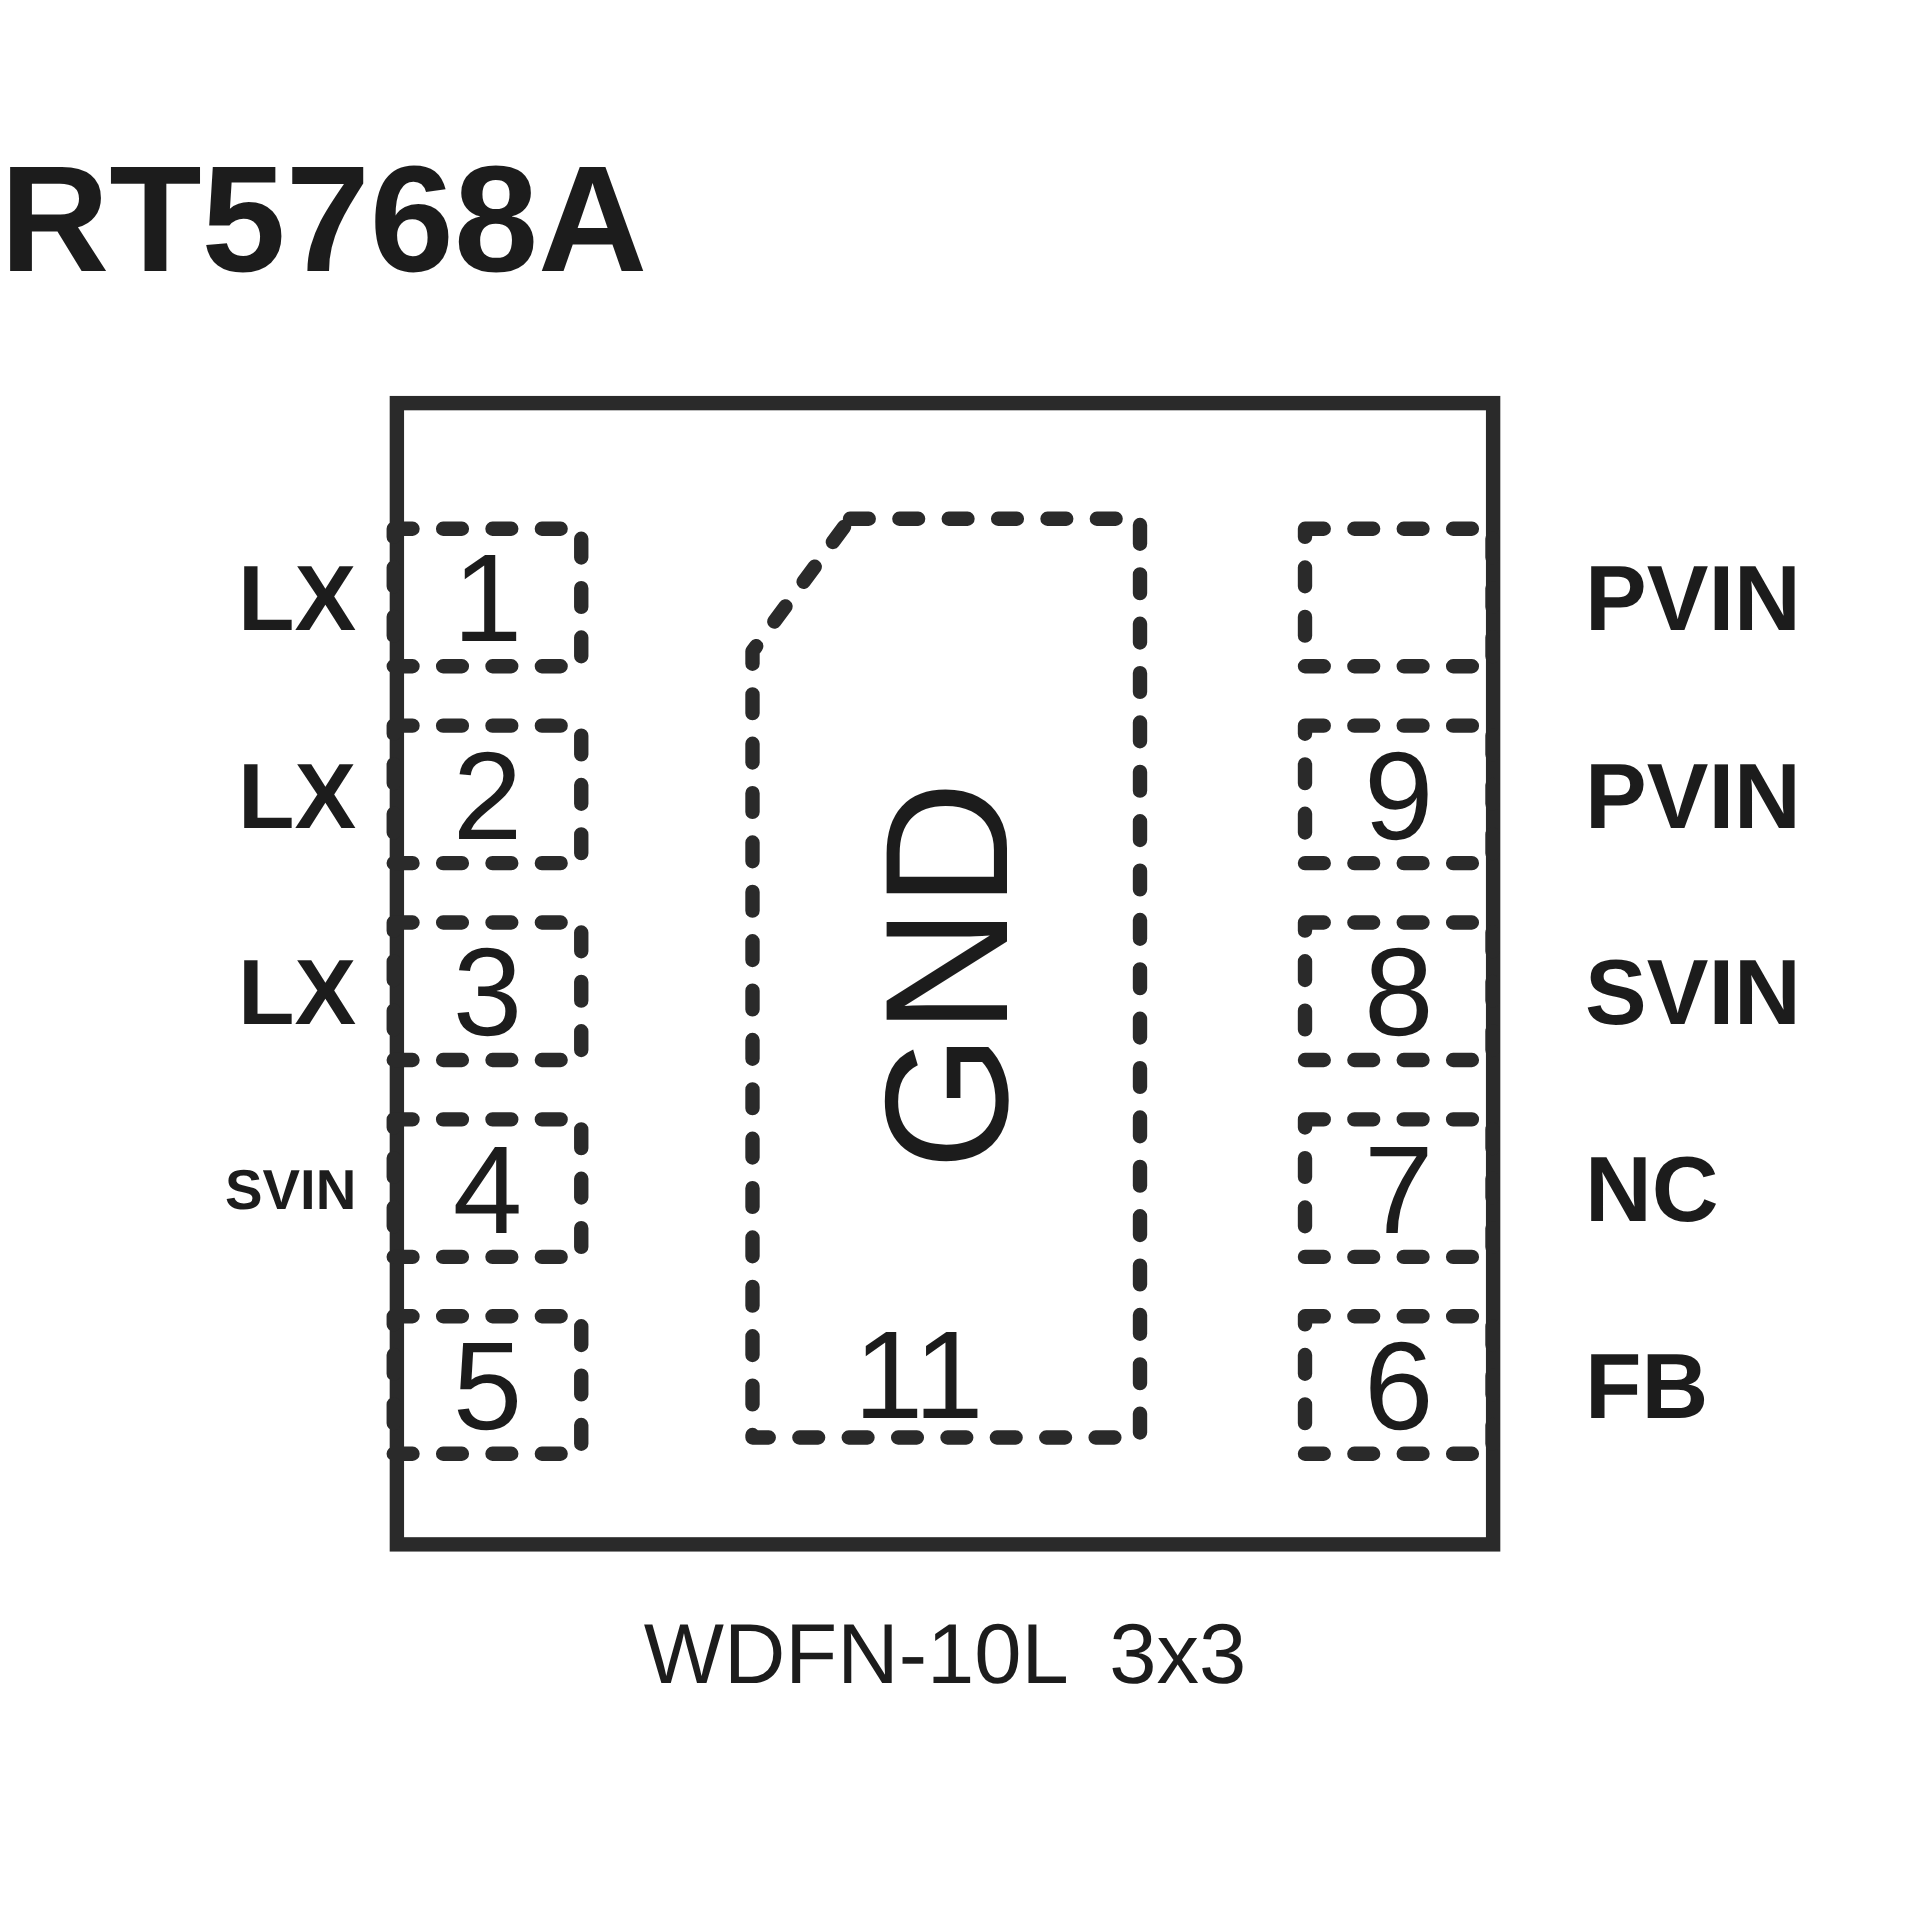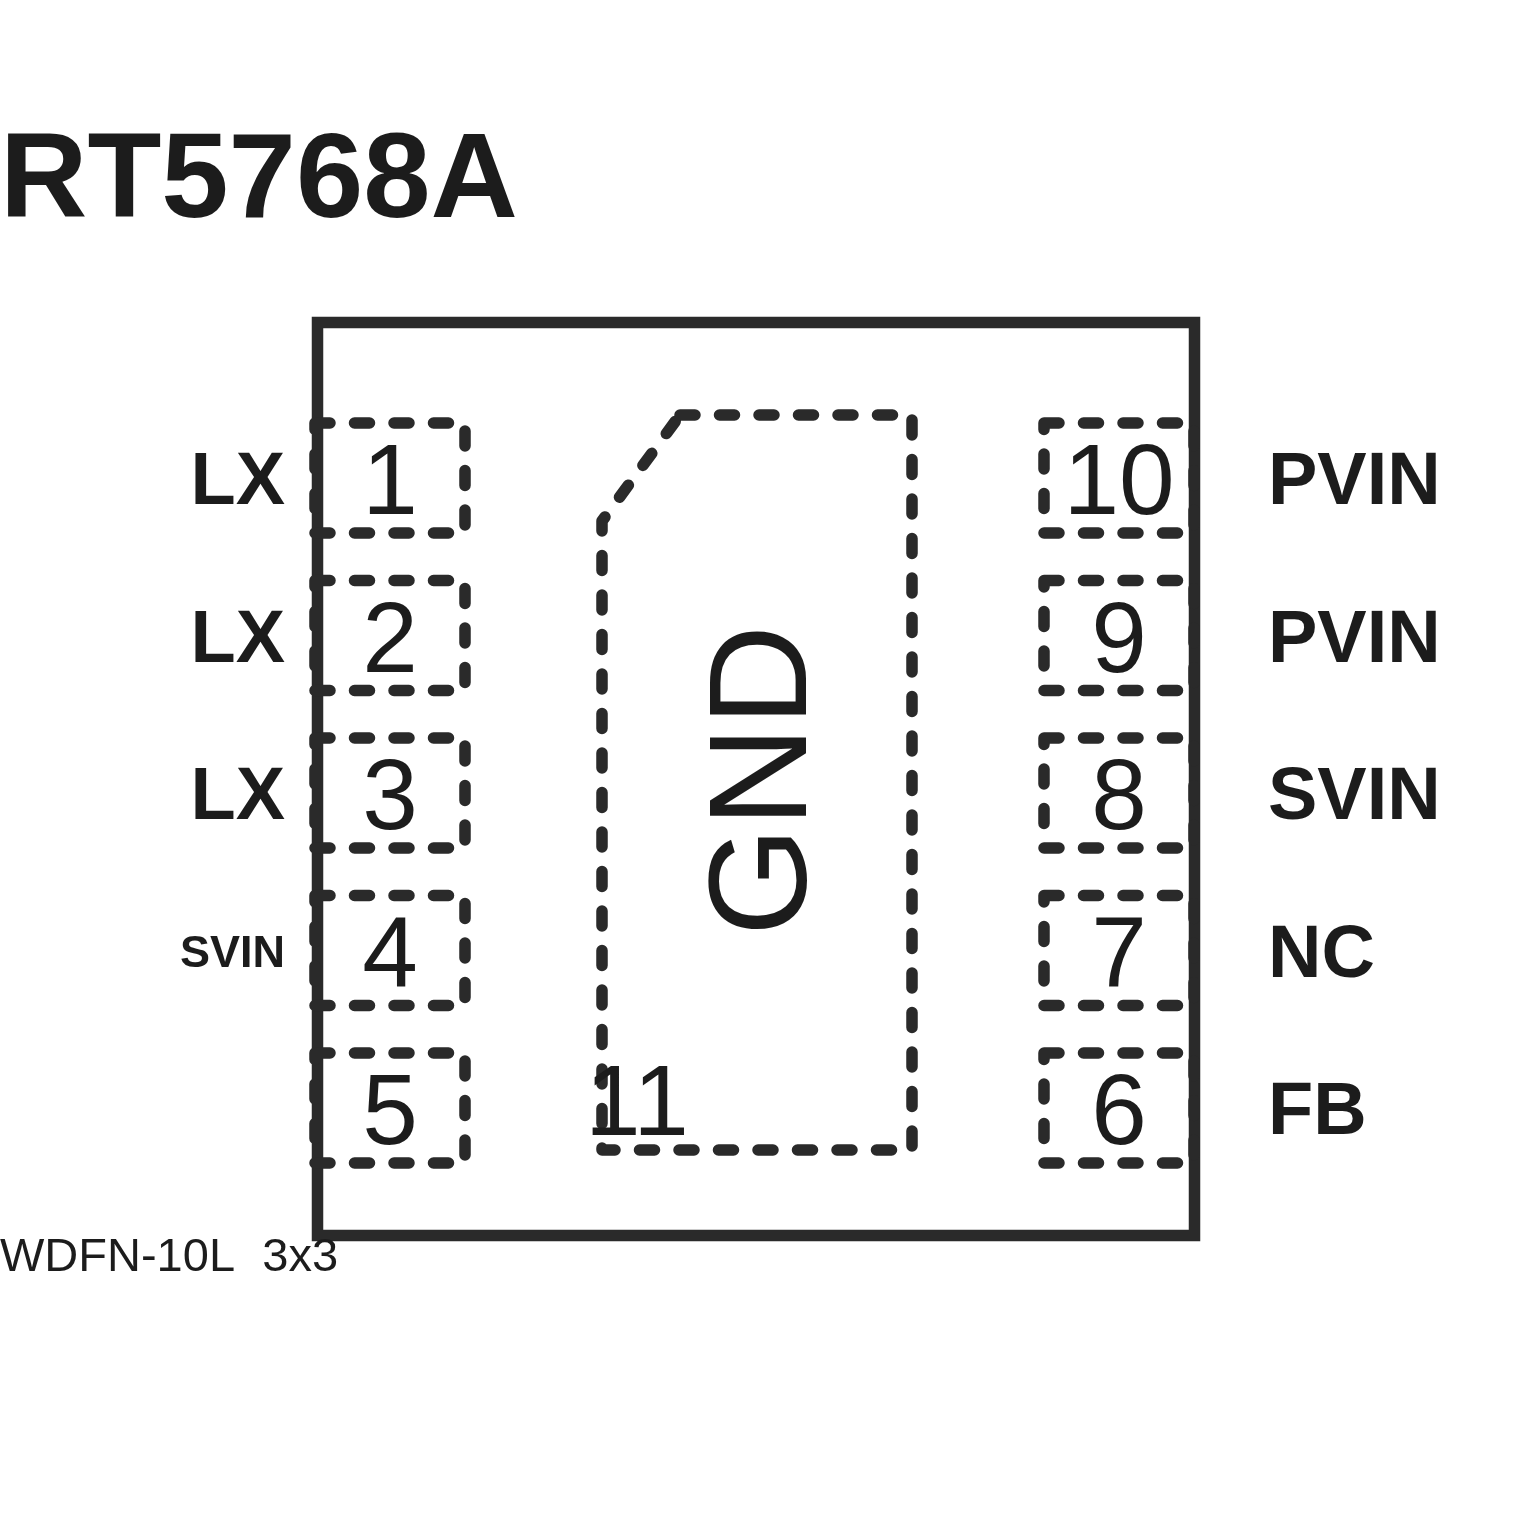--- a/index.html
+++ b/index.html
@@ -72,30 +72,30 @@
     line-height: 145px;
     text-align: center;
     font-size: 140px;
     transform: rotate(-90deg);
   }
   .pad-num {
     position: absolute;
     left: 585px; top: 1048px;
     width: 300px; height: 105px;
     line-height: 105px;
-    text-align: left;
+    text-align: center;
     font-size: 100px;
   }
   .caption {
     position: absolute;
-    left: 0; top: 1200px;
+    left: 0; top: 1268px;
     width: 1512px; height: 110px;
     line-height: 110px;
-    text-align: left;
-    font-size: 47px;
+    text-align: center;
+    font-size: 68px;
     word-spacing: 16px;
     white-space: pre;
   }
 </style>
 </head>
 <body>
 
 <div class="stage">
 
   <div class="title">RT5768A</div>
@@ -118,21 +118,20 @@
 
     <polygon class="stroked dashed" points="680,415 912,415 912,1150 602,1150 602,521"></polygon>
   </svg>
 
   <div class="pin-num left row0">1</div>
   <div class="pin-num left row1">2</div>
   <div class="pin-num left row2">3</div>
   <div class="pin-num left row3">4</div>
   <div class="pin-num left row4">5</div>
 
-  <div class="pin-num right row0">10</div>
   <div class="pin-num right row1">9</div>
   <div class="pin-num right row2">8</div>
   <div class="pin-num right row3">7</div>
   <div class="pin-num right row4">6</div>
 
   <div class="side-label left row0">LX</div>
   <div class="side-label left row1">LX</div>
   <div class="side-label left row2">LX</div>
   <div class="side-label left row3 small">SVIN</div>
 

